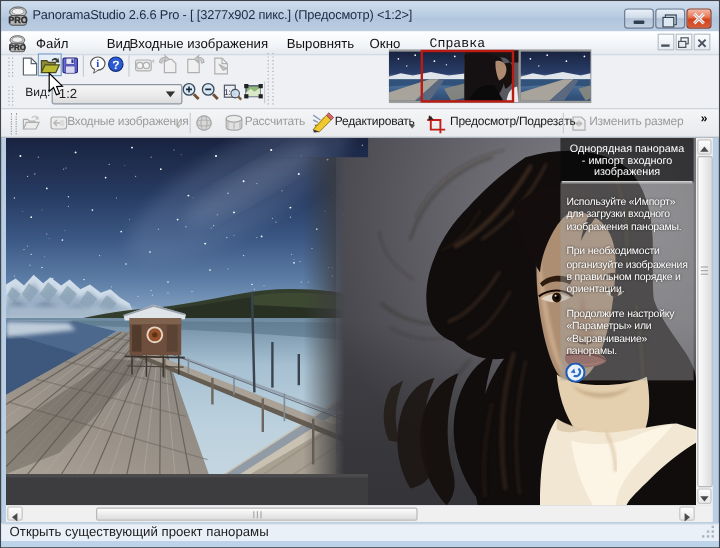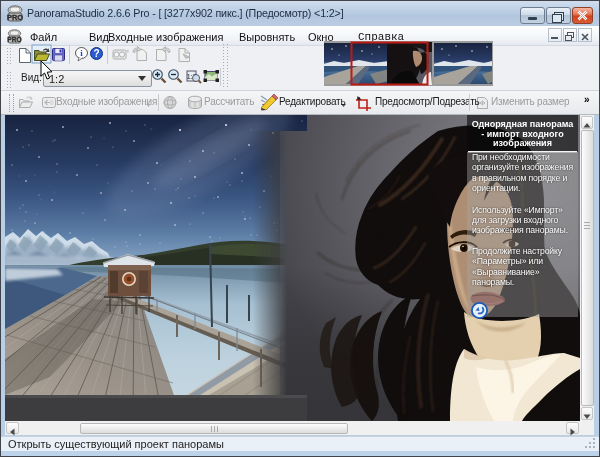--- a/index.html
+++ b/index.html
@@ -27,21 +27,21 @@
   .grip{width:3px;border-left:1px dotted #9aa0a8;border-right:1px dotted #9aa0a8;}
   .sep{width:1px;background:#c9ccd1;}
   .tbtxt{position:absolute;font-size:10px;letter-spacing:-0.2px;white-space:nowrap;}
   .dis{color:#9b9b9b;}
   .ena{color:#1a1a1a;}
   
   #main{left:5px;top:115px;width:575px;height:306px;background:#3e3e40;overflow:hidden;}
   
   #ovl{left:467px;top:115px;width:111px;height:202px;}
   #ovltitle{left:0;top:0;width:111px;height:37px;background:rgba(8,8,8,0.60);
-     color:#fff;font-size:9px;font-weight:bold;text-align:center;line-height:9.5px;padding-top:5px;box-sizing:border-box;}
+     color:#fff;font-size:9px;font-weight:normal;text-align:center;line-height:9.5px;padding-top:5px;box-sizing:border-box;}
   #ovlbody{left:0;top:37px;width:111px;height:165px;background:rgba(165,165,165,0.42);
      color:#fff;font-size:8.7px;letter-spacing:-0.15px;line-height:10.4px;overflow:hidden;}
   #ovlbody p{margin:0 0 10px 0;padding:0 0 0 5px;white-space:nowrap;text-shadow:0 0 2px rgba(0,0,0,0.8);}
   #divider{left:1px;top:36px;width:109px;height:1px;background:#f5f5f5;box-shadow:0 1px 0 rgba(255,255,255,0.5);}
   
   #vsb{left:580px;top:115px;width:14px;height:306px;background:#f0f0f0;}
   #hsb{left:5px;top:421px;width:575px;height:14px;background:#f0f0f0;}
   .sbtn{background:linear-gradient(#fdfdfd,#e8e8e8);border:1px solid #c5c5c5;box-sizing:border-box;border-radius:2px;}
   .sthumb{background:linear-gradient(90deg,#fdfdfd,#dcdcdc);border:1px solid #b8b8b8;box-sizing:border-box;border-radius:2px;}
   
@@ -657,22 +657,22 @@
     </g>
   </g>
   <rect x="0" y="280" width="302" height="26" fill="#3d3d3f"></rect>
   <path d="M0 280 h302 v3 H0 Z" fill="#5a5a5c" opacity="0.5"></path>
 </svg>
 
 <div id="ovl" class="abs">
   <div id="ovltitle" class="abs">Однорядная панорама<br>- импорт входного<br>изображения</div>
   <div id="divider" class="abs"></div>
   <div id="ovlbody" class="abs">
+    <p style="margin-top:11px;">Используйте «Импорт»<br>для загрузки входного<br>изображения панорамы.</p>
     <p>При необходимости<br>организуйте изображения<br>в правильном порядке и<br>ориентации.</p>
-    <p style="margin-top:11px;">Используйте «Импорт»<br>для загрузки входного<br>изображения панорамы.</p>
     <p>Продолжите настройку<br>«Параметры» или<br>«Выравнивание»<br>панорамы.</p>
   </div>
   <svg width="17" height="17" style="position:absolute;left:4px;top:187px;">
     <circle cx="8.5" cy="8.5" r="7.6" fill="#e8f0fa" stroke="#1c5ab4" stroke-width="1.8"></circle>
     <path d="M11.5 4.5 C13.5 6 14 8.5 12.5 10.5 C11 12.5 8.5 13 6.5 11.8 L7.8 10.2 C9 10.8 10.3 10.5 11 9.5 C11.8 8.4 11.6 7 10.5 6 Z" fill="#2a6ac0"></path>
     <path d="M7.5 5 L4.5 8.5 L8.5 9 Z" fill="#2a6ac0"></path>
   </svg>
 </div>
 
 <div id="vsb" class="abs"></div>

